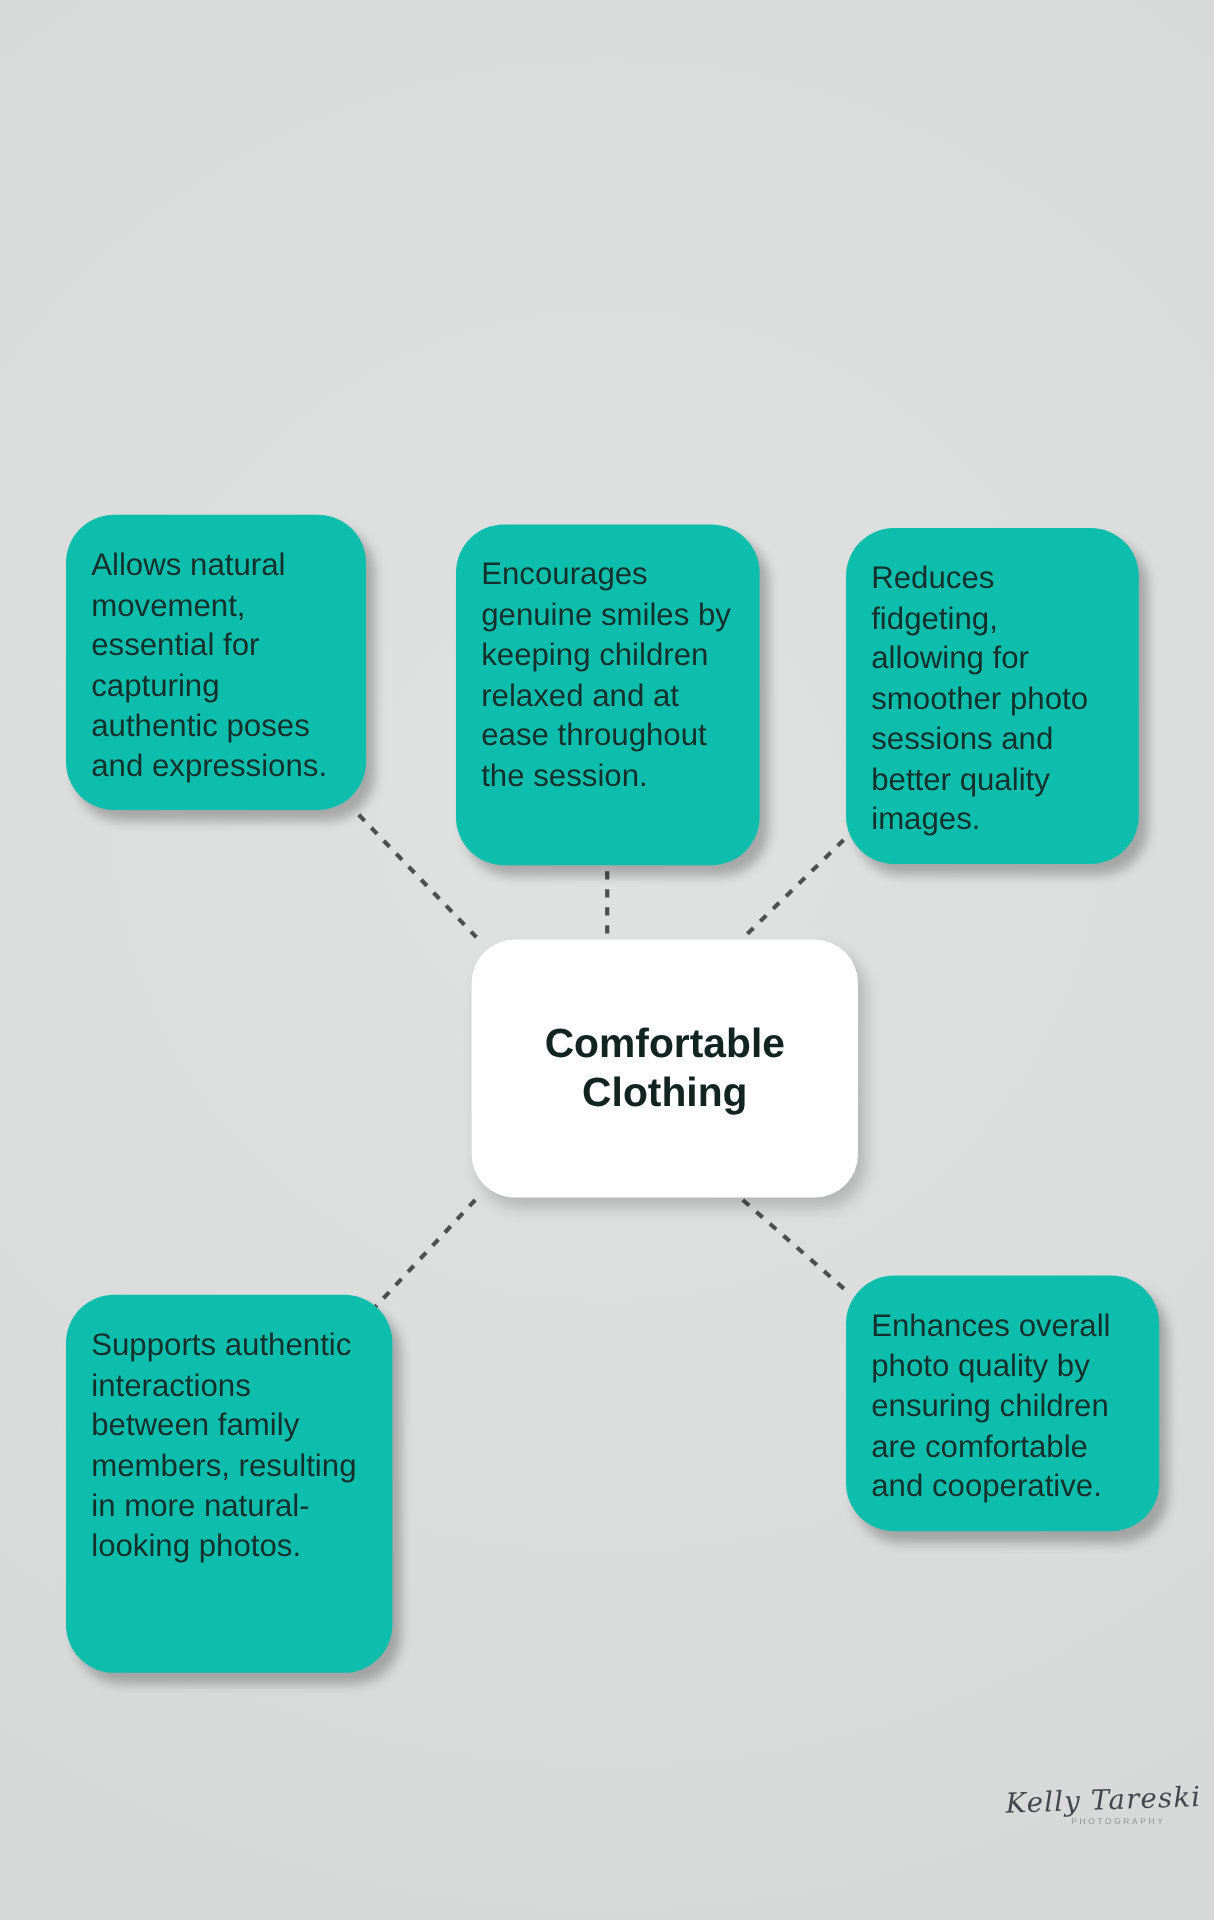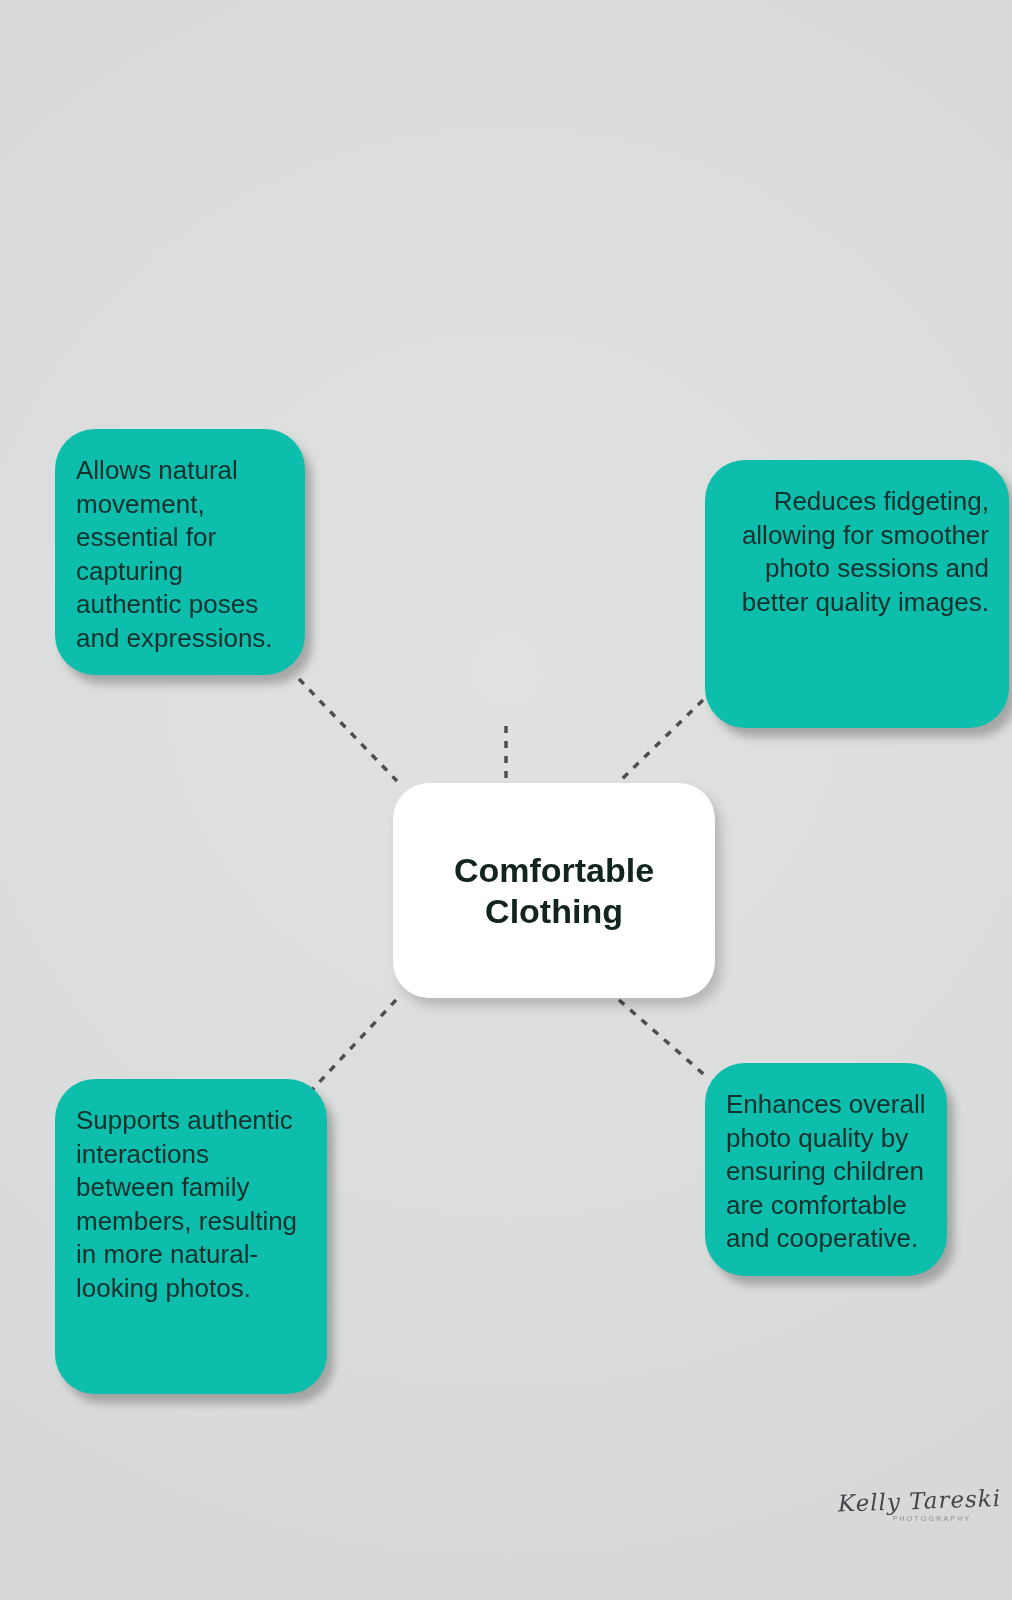--- a/index.html
+++ b/index.html
@@ -43,23 +43,23 @@
     border-radius: 40px;
     padding: 25px 20px 20px 21px;
     box-shadow: 7px 9px 9px rgba(0,0,0,0.25);
     font-size: 26px;
     line-height: 33.5px;
     color: #14302c;
   }
   .benefit-box p { margin: 0; }
   .box-top-left     { left: 55px;  top: 429px; width: 250px; min-height: 246px; }
   .box-top-middle   { left: 380px; top: 437px; width: 253px; min-height: 284px; }
-  .box-top-right    { left: 705px; top: 460px; width: 304px; min-height: 268px; text-align: right; }
+  .box-top-right    { left: 705px; top: 440px; width: 244px; min-height: 268px; }
   .box-bottom-left  { left: 55px;  top: 1063px; width: 272px; min-height: 315px; margin-top: 16px; }
-  .box-bottom-right { left: 705px; top: 1063px; width: 242px; min-height: 212px; }
+  .box-bottom-right { left: 705px; top: 1063px; width: 261px; min-height: 212px; }
   .center-node {
     position: absolute;
     z-index: 3;
     left: 345px; top: 783px;
     width: 322px; height: 215px;
     background: #ffffff;
     border-radius: 36px;
     box-shadow: 6px 8px 12px rgba(0,0,0,0.18);
     display: flex;
     align-items: center;
@@ -111,20 +111,23 @@
       <line x1="703" y1="700" x2="620" y2="781" stroke="#4f4f4f" stroke-width="3.5" stroke-dasharray="7 8"></line>
       <line x1="396" y1="1000" x2="311" y2="1091" stroke="#4f4f4f" stroke-width="3.5" stroke-dasharray="7 8"></line>
       <line x1="619" y1="1000" x2="708" y2="1078" stroke="#4f4f4f" stroke-width="3.5" stroke-dasharray="7 8"></line>
     </svg>
 
 
   <div class="benefit-box box-top-left teal-box" style="background: rgb(13, 190, 173);">
     <p>Allows natural movement, essential for capturing authentic poses and expressions.</p>
   </div>
 
+  <div class="benefit-box box-top-middle teal-box" style="background: rgb(13, 190, 173);">
+    <p>Encourages genuine smiles by keeping children relaxed and at ease throughout the session.</p>
+  </div>
 
   <div class="benefit-box box-top-right teal-box" style="background: rgb(13, 190, 173);">
     <p>Reduces fidgeting, allowing for smoother photo sessions and better quality images.</p>
   </div>
 
   <div class="center-node">
     <p>Comfortable Clothing</p>
   </div>
 
   <div class="benefit-box box-bottom-left teal-box" style="background: rgb(13, 190, 173);">

